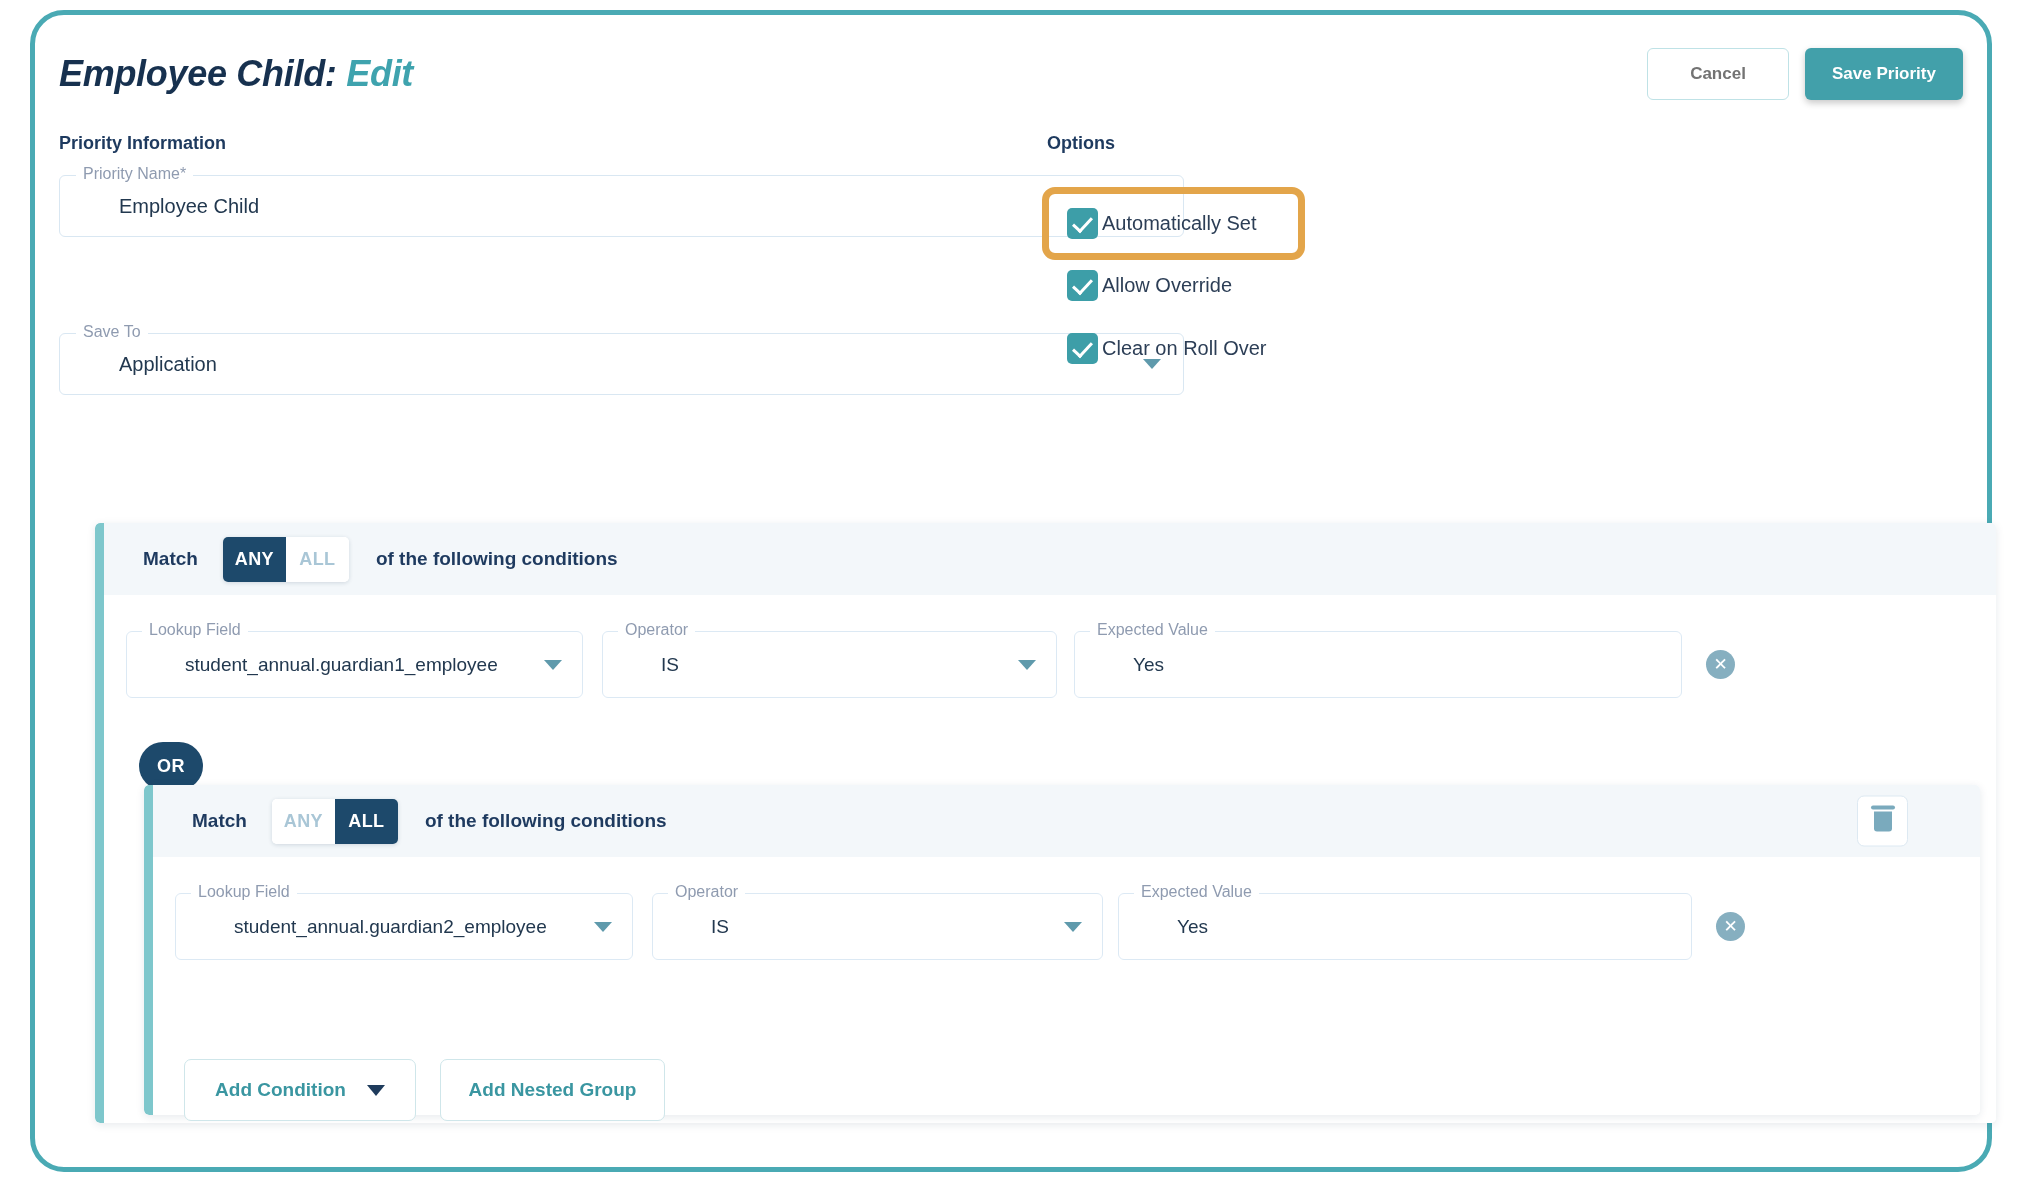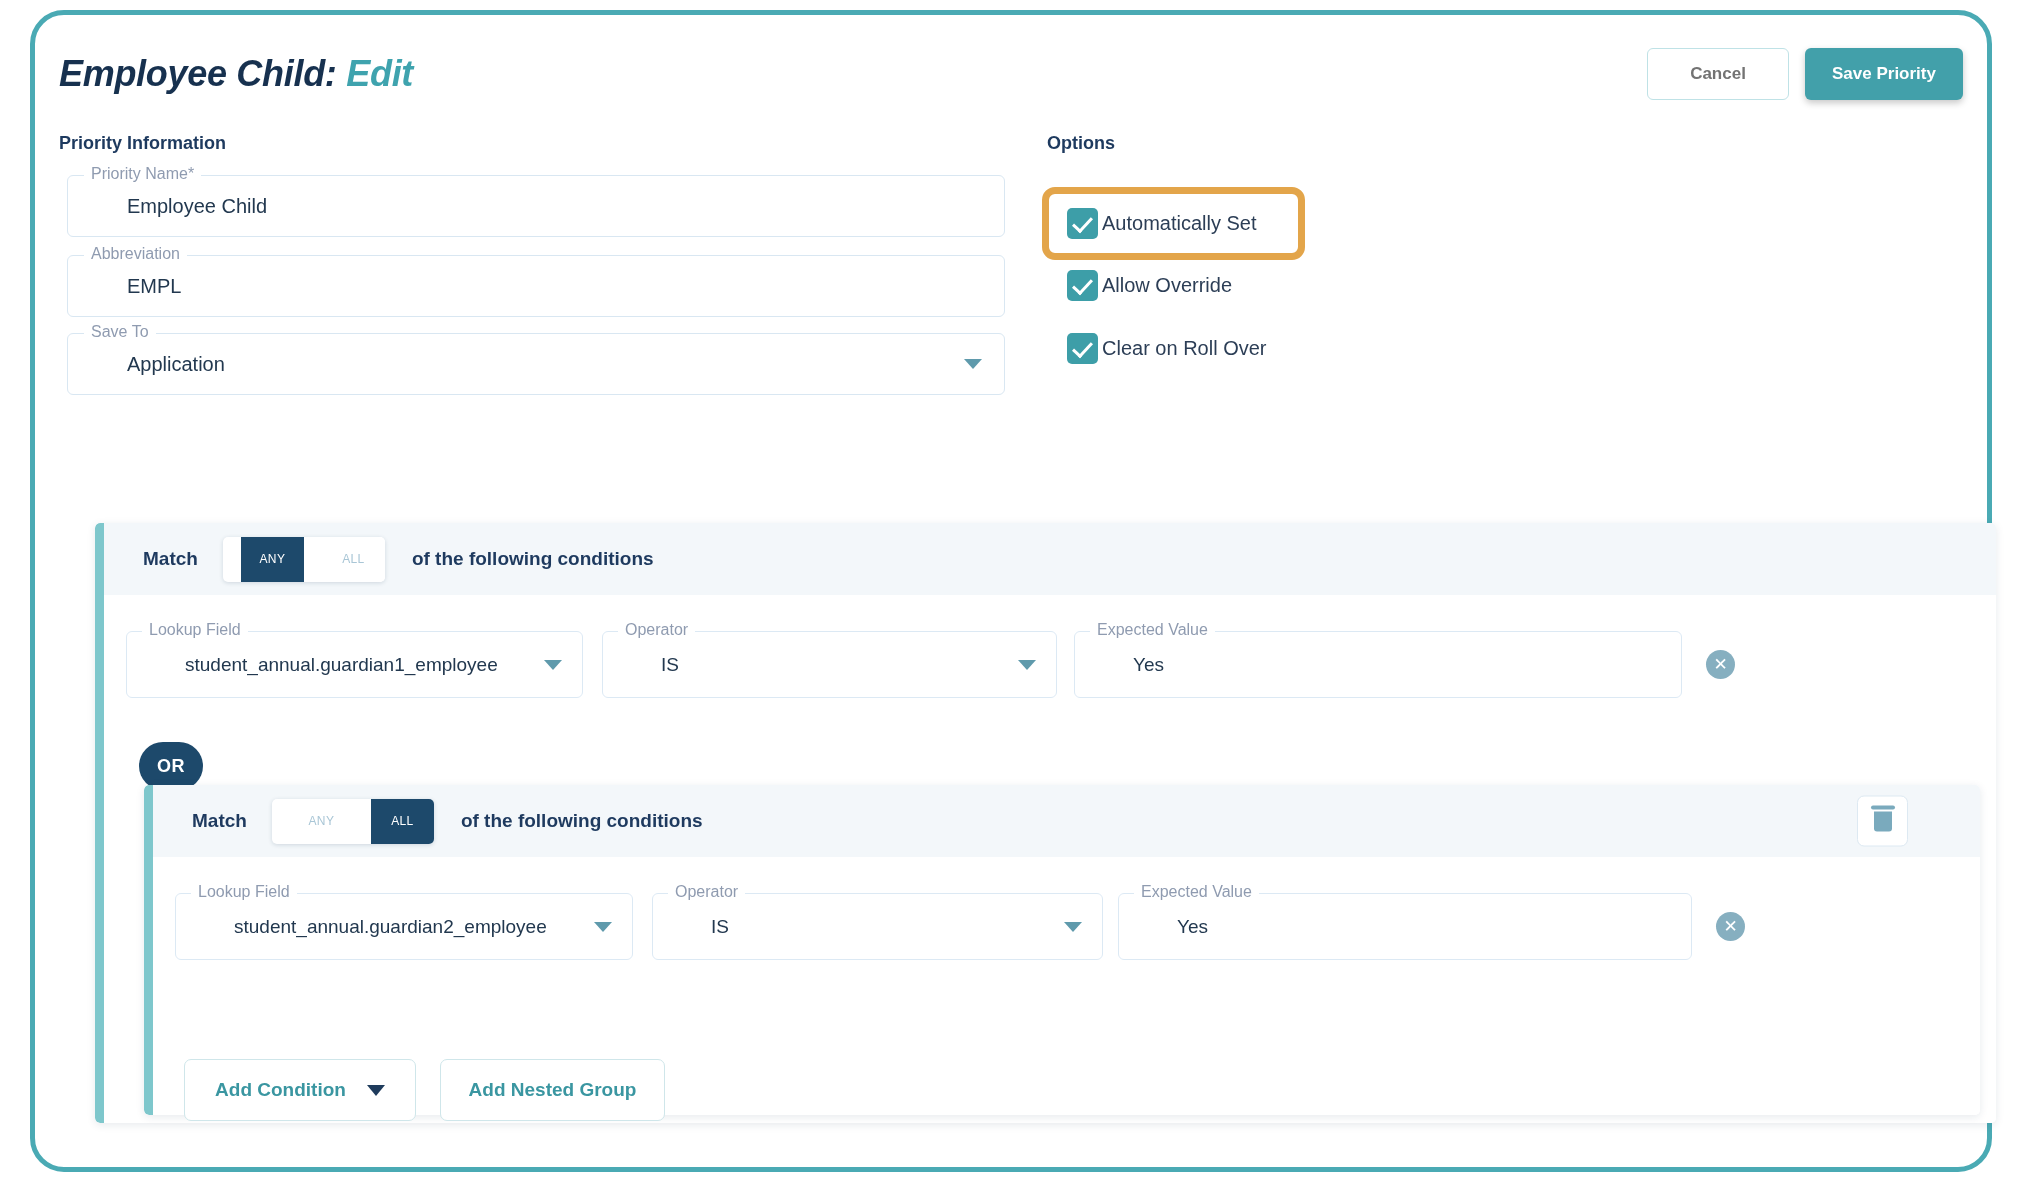--- a/index.html
+++ b/index.html
@@ -80,22 +80,22 @@
     font-size: 18px;
     font-weight: bold;
     color: #1e3a5f;
   }
   .section-label.left  { left: 24px;  top: 118px; }
   .section-label.right { left: 1012px; top: 118px; }
 
   
   .field {
     position: absolute;
-    left: 32px;
-    width: 938px;
+    left: 24px;
+    width: 1125px;
     height: 62px;
     border: 1.3px solid #d9e7f2;
     border-radius: 6px;
     background: #ffffff;
   }
   .field.f1 { top: 160px; }
   .field.f2 { top: 240px; }
   .field.f3 { top: 318px; padding-left: 13px; }
 
   .field-legend {
@@ -231,29 +231,28 @@
     overflow: hidden;
     background: #ffffff;
     box-shadow: 0 1px 4px rgba(20,50,80,0.16);
   }
   .toggle-btn {
     min-width: 63px;
     height: 45px;
     display: flex;
     align-items: center;
     justify-content: center;
-    font-size: 12px;
-    font-weight: normal;
+    font-size: 18px;
+    font-weight: bold;
     letter-spacing: 0.4px;
     background: #ffffff;
     color: #a9c6d6;
     border: none;
     font-family: "Liberation Sans", sans-serif;
     cursor: pointer;
-    margin-left: 18px;
   }
   .toggle-btn.active {
     background: #1d496b;
     color: #ffffff;
   }
   .match-tail {
     font-size: 19px;
     font-weight: bold;
     color: #1e3a5f;
     margin-left: 27px;
@@ -382,24 +381,20 @@
   </div>
 
   <div class="section-label left">Priority Information</div>
   <div class="section-label right">Options</div>
 
   <div class="field f1">
     <span class="field-legend">Priority Name*</span>
     <span class="field-value">Employee Child</span>
   </div>
 
-  <div class="field f2">
-    <span class="field-legend">Abbreviation</span>
-    <span class="field-value">EMPL</span>
-  </div>
 
   <div class="field f3">
     <span class="field-legend">Save To</span>
     <span class="field-value">Application</span>
     <span class="caret"></span>
   </div>
 
   <div class="option-row o1">
     <span class="checkbox"></span>
     <span class="option-label">Automatically Set</span>

